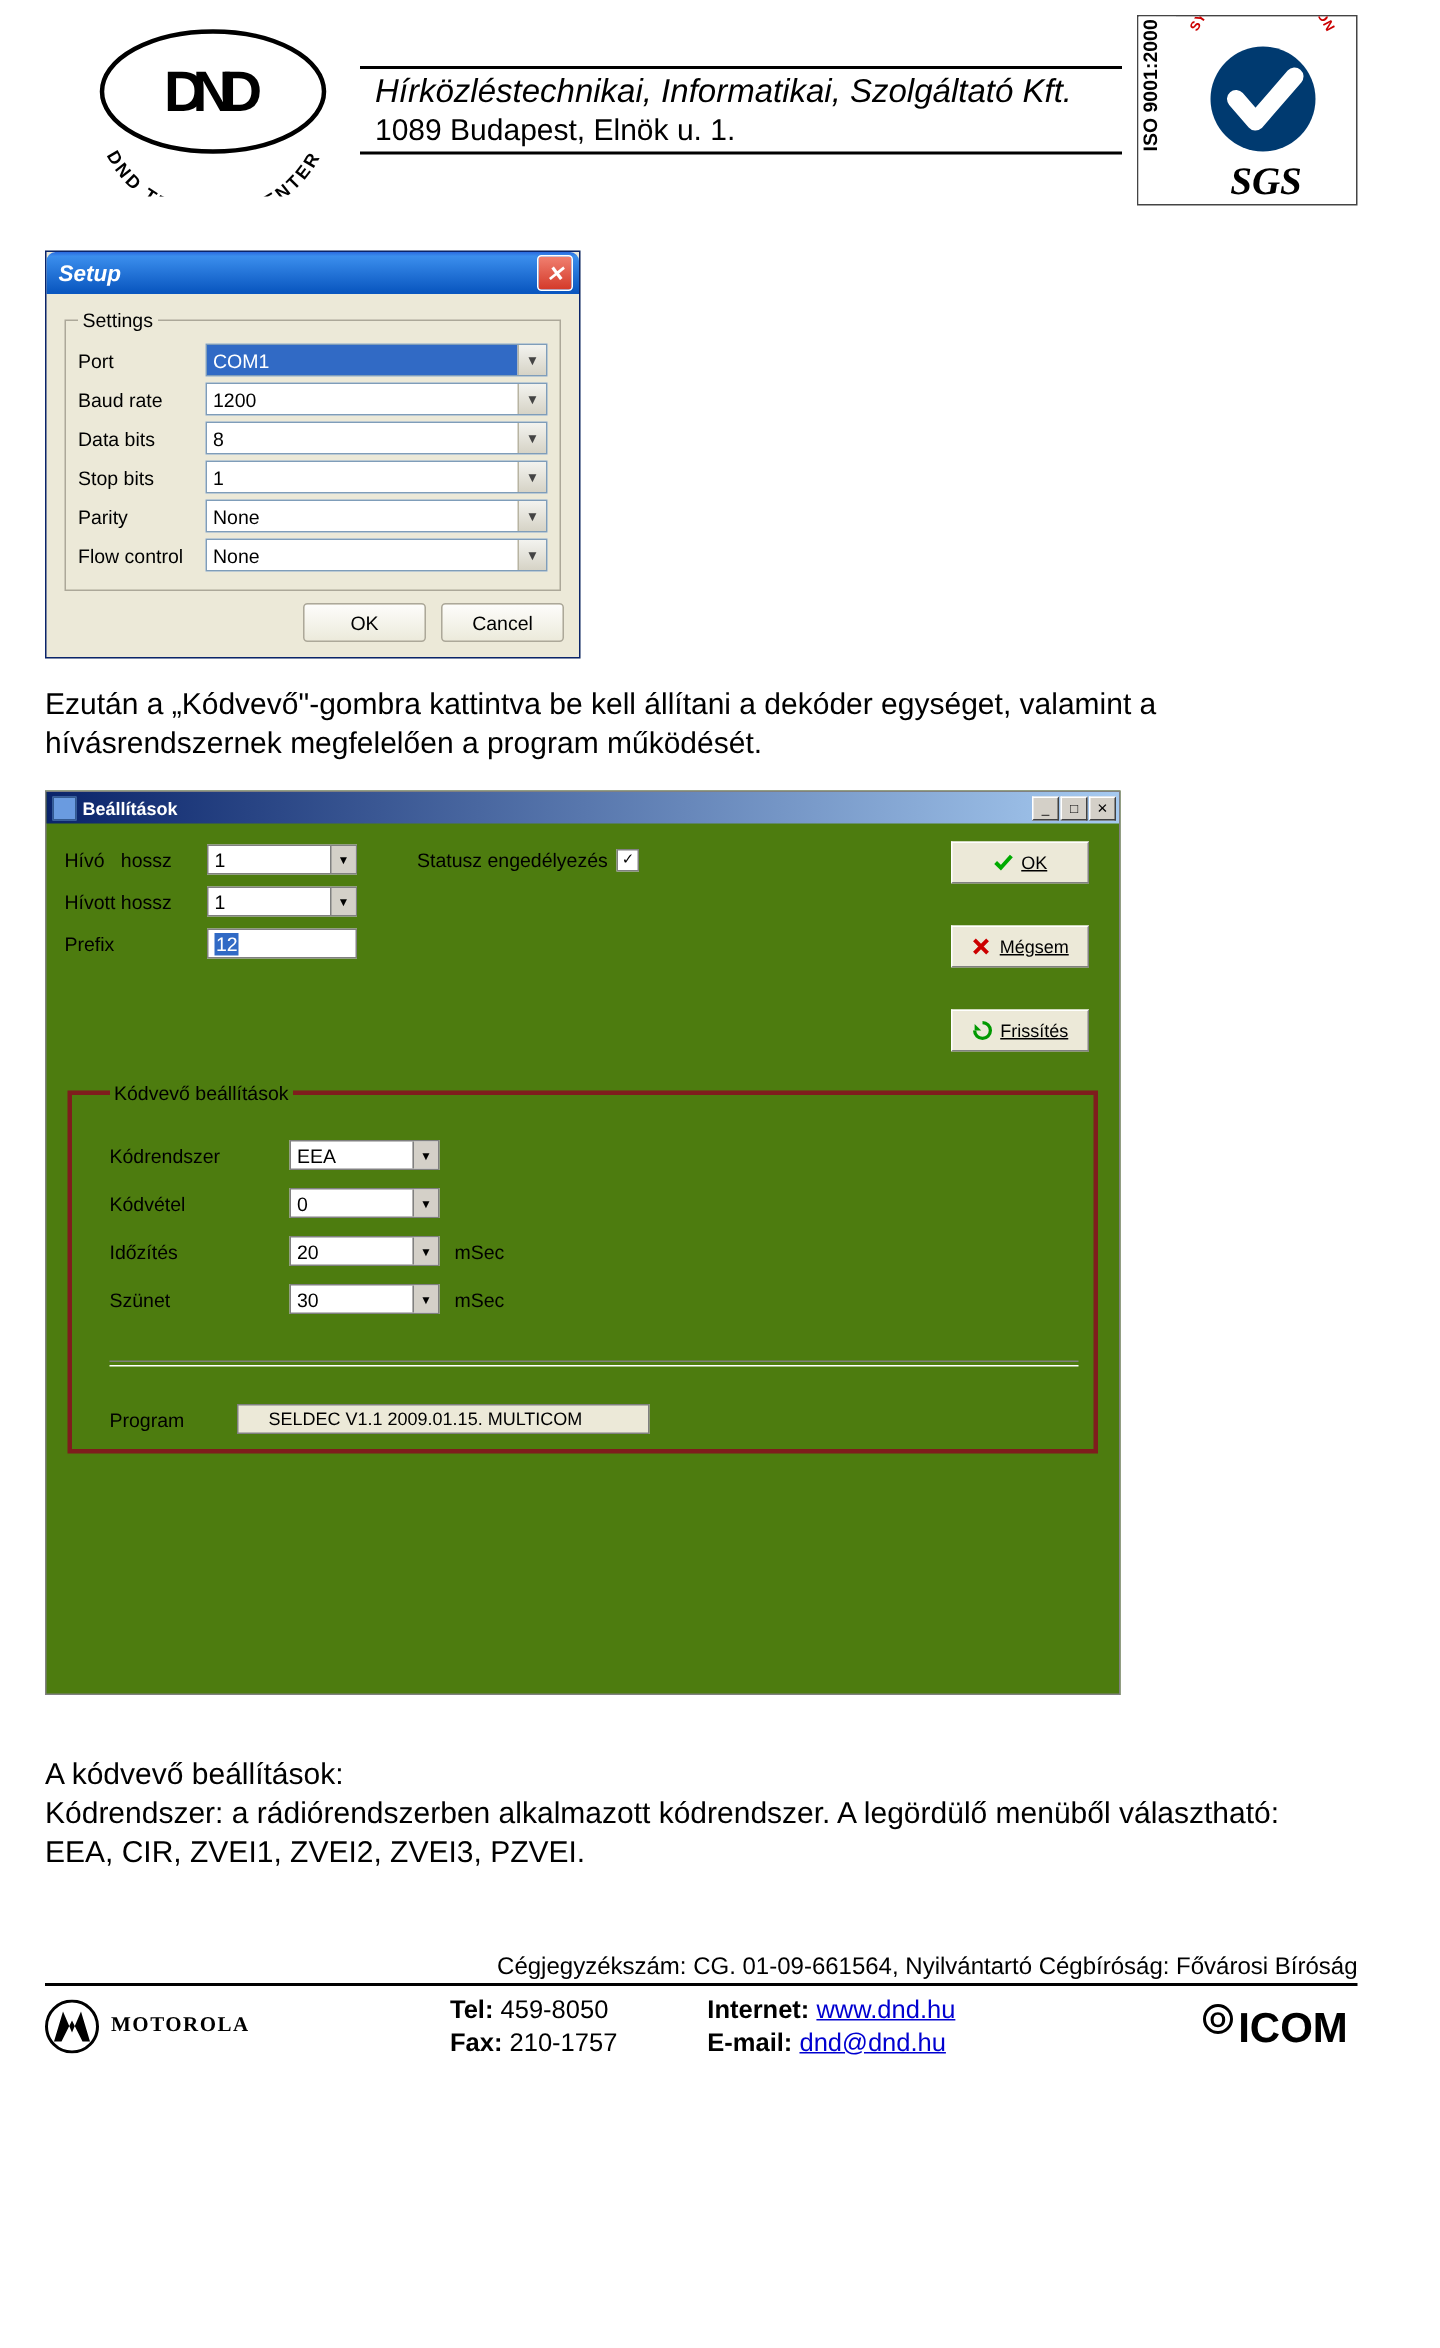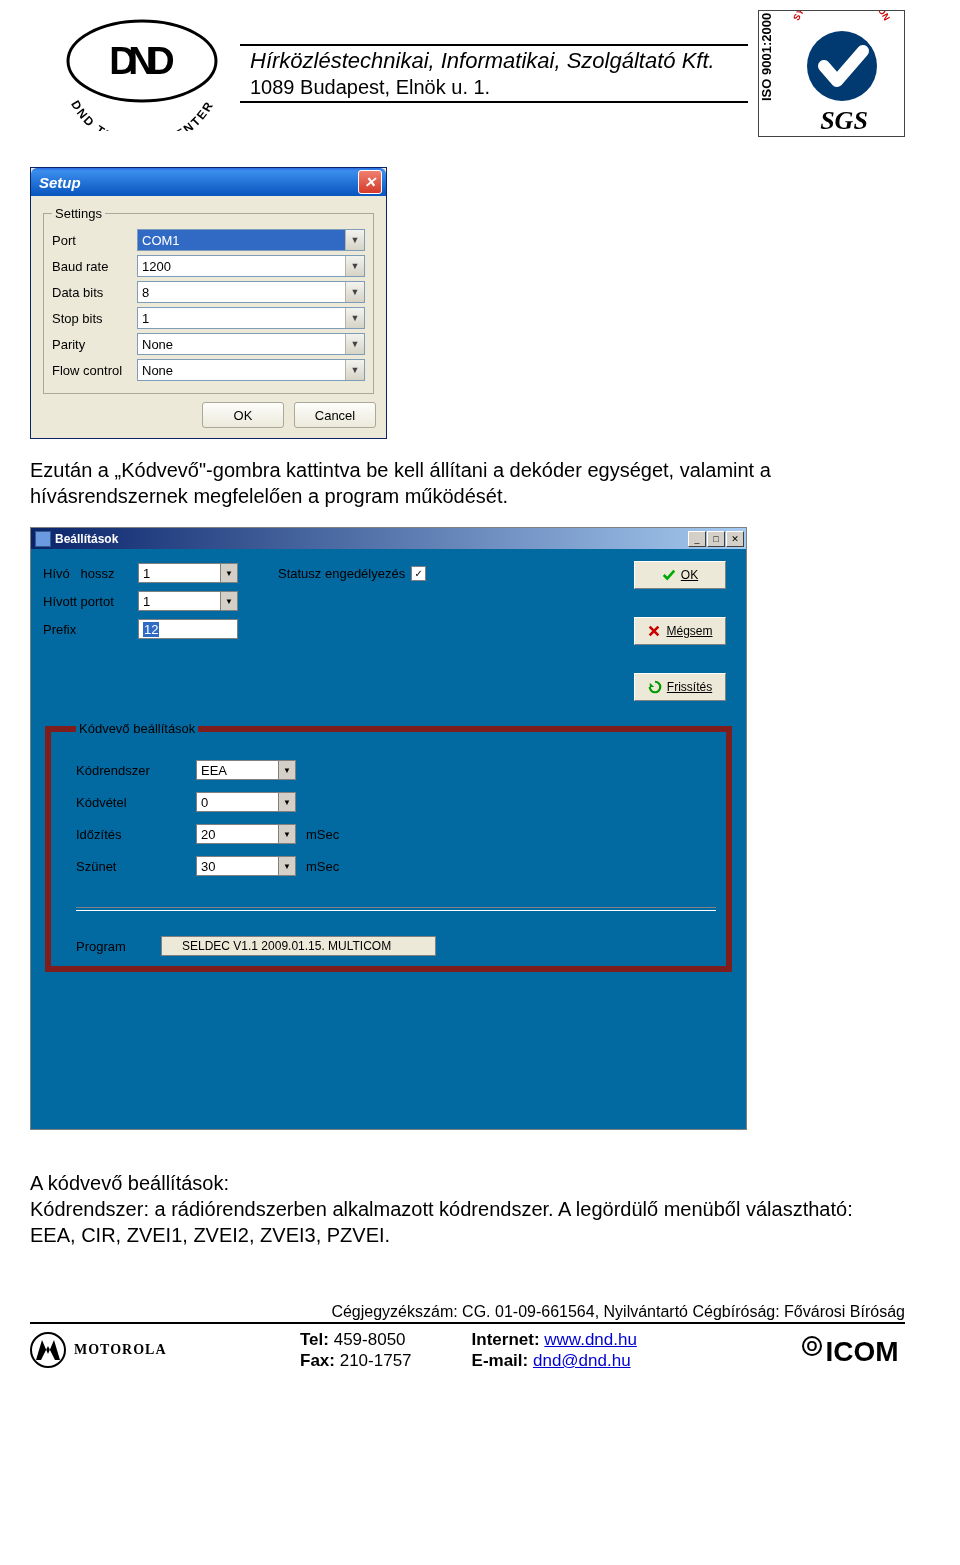--- a/index.html
+++ b/index.html
@@ -142,21 +142,21 @@
     margin: 18px 0 18px -25px;
     line-height: 1.3;
     width: 830px;
   }
 
   
   .beall-dialog {
     width: 715px;
     margin-left: -25px;
     border: 1px solid #808080;
-    background: #0369a1;
+    background: #4d7c0f;
     font-family: Tahoma, sans-serif;
     font-size: 13px;
   }
   .titlebar-classic {
     height: 21px;
     background: linear-gradient(to right, #0a246a, #a6caf0);
     color:#fff;
     display:flex;align-items:center;
     padding: 0 2px 0 4px;
   }
@@ -217,21 +217,21 @@
     height:26px; width: 90px;
     background:#ece9d8;
     border:1px solid #fff;
     border-right-color:#808080;border-bottom-color:#808080;
     display:flex;align-items:center;justify-content:center;
     gap:5px;font-size:12px;text-decoration:underline;
     cursor:pointer;font-family:Tahoma,sans-serif;
   }
   .btn2 svg { width:14px; height:14px; }
   .kodvevo-fs {
-    border:6px solid #7f1d1d;
+    border:3px solid #7f1d1d;
     margin-top: 20px;
     padding: 18px 10px 10px 25px;
   }
   .kodvevo-fs legend { font-size:13px; padding: 0 3px;}
   .krow { display:flex; align-items:center; height:32px;}
   .krow .klbl { width:120px;}
   .krow .unit { margin-left:10px; }
   .hr { height:2px; border-top:1px solid #808080; border-bottom:1px solid #fff; margin: 25px 0 25px 0;}
   .prow { display:flex; align-items:center; }
   .prow .plbl { width:85px;}
@@ -397,21 +397,21 @@
               <div class="a">▼</div>
             </div>
             <div class="status-row">
               <span>Statusz engedélyezés</span>
               <div class="chk">
                   <span>✓</span>
                 </div>
             </div>
           </div>
           <div class="brow">
-            <div class="blbl">Hívott portot</div>
+            <div class="blbl">Hívott hossz</div>
             <div class="dd2">
               <div class="v">1</div>
               <div class="a">▼</div>
             </div>
           </div>
           <div class="brow">
             <div class="blbl">Prefix</div>
             <div class="input2">
               <span style="background:#316ac5;color:#fff;padding:0 1px;">12</span>
             </div>

